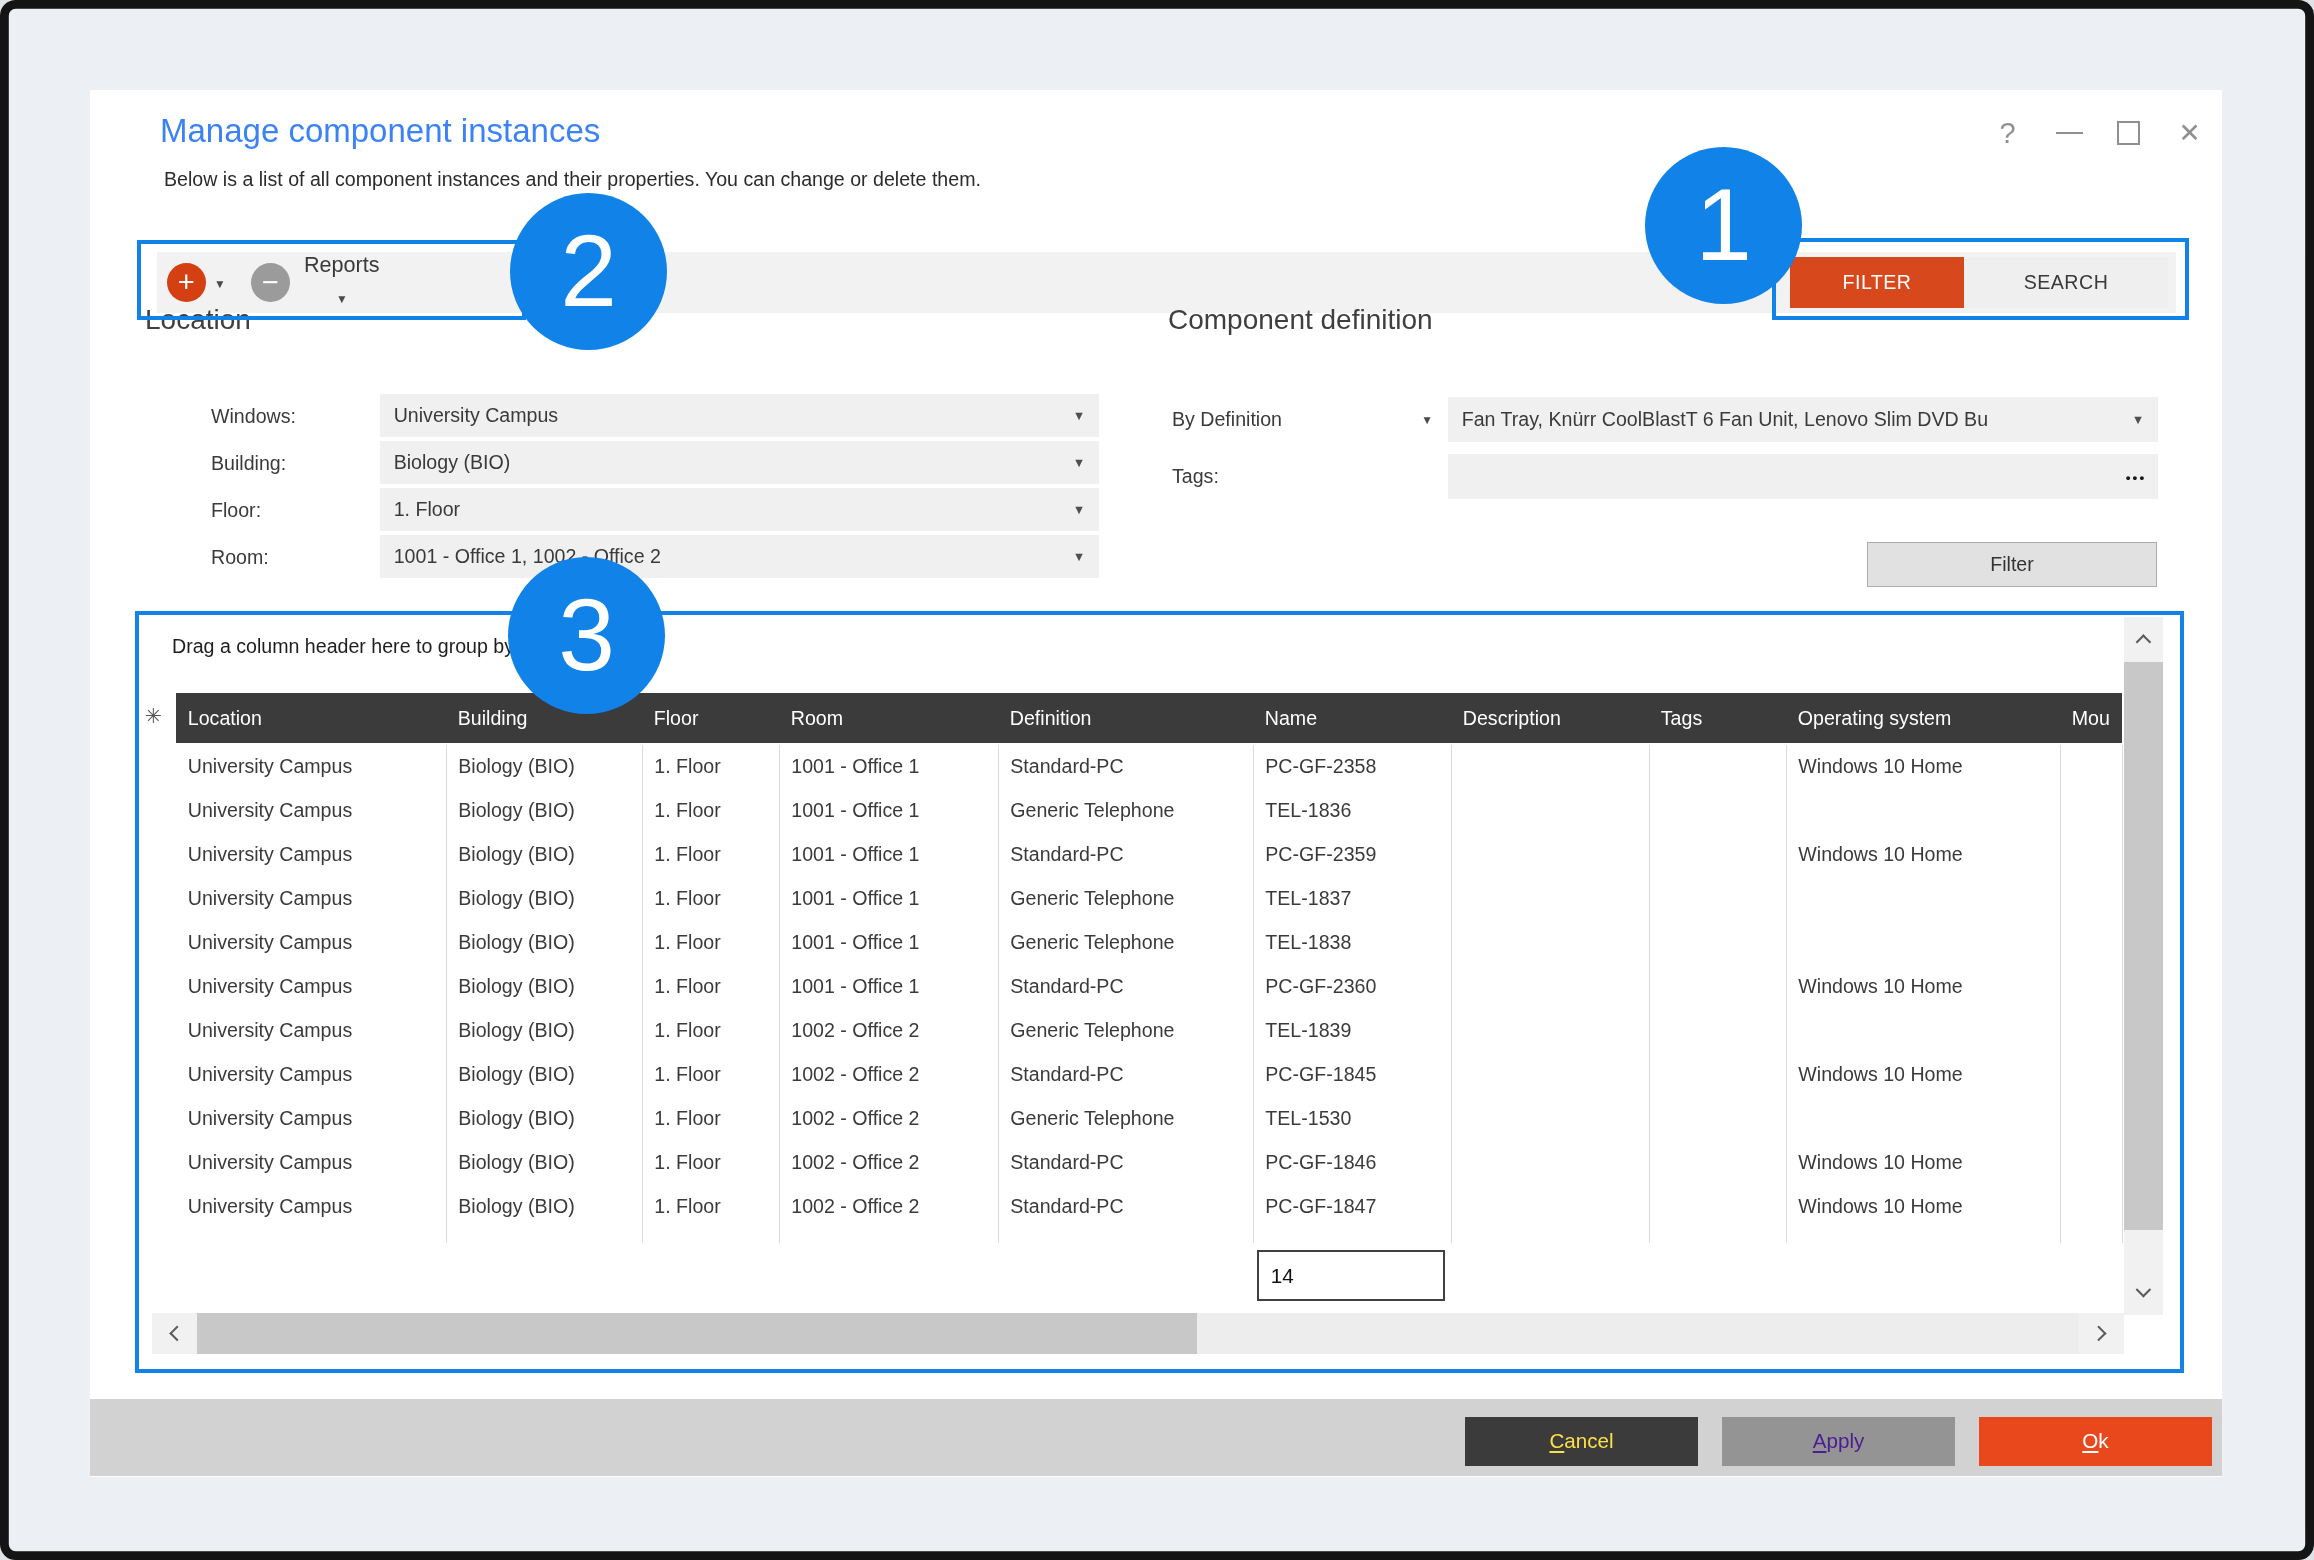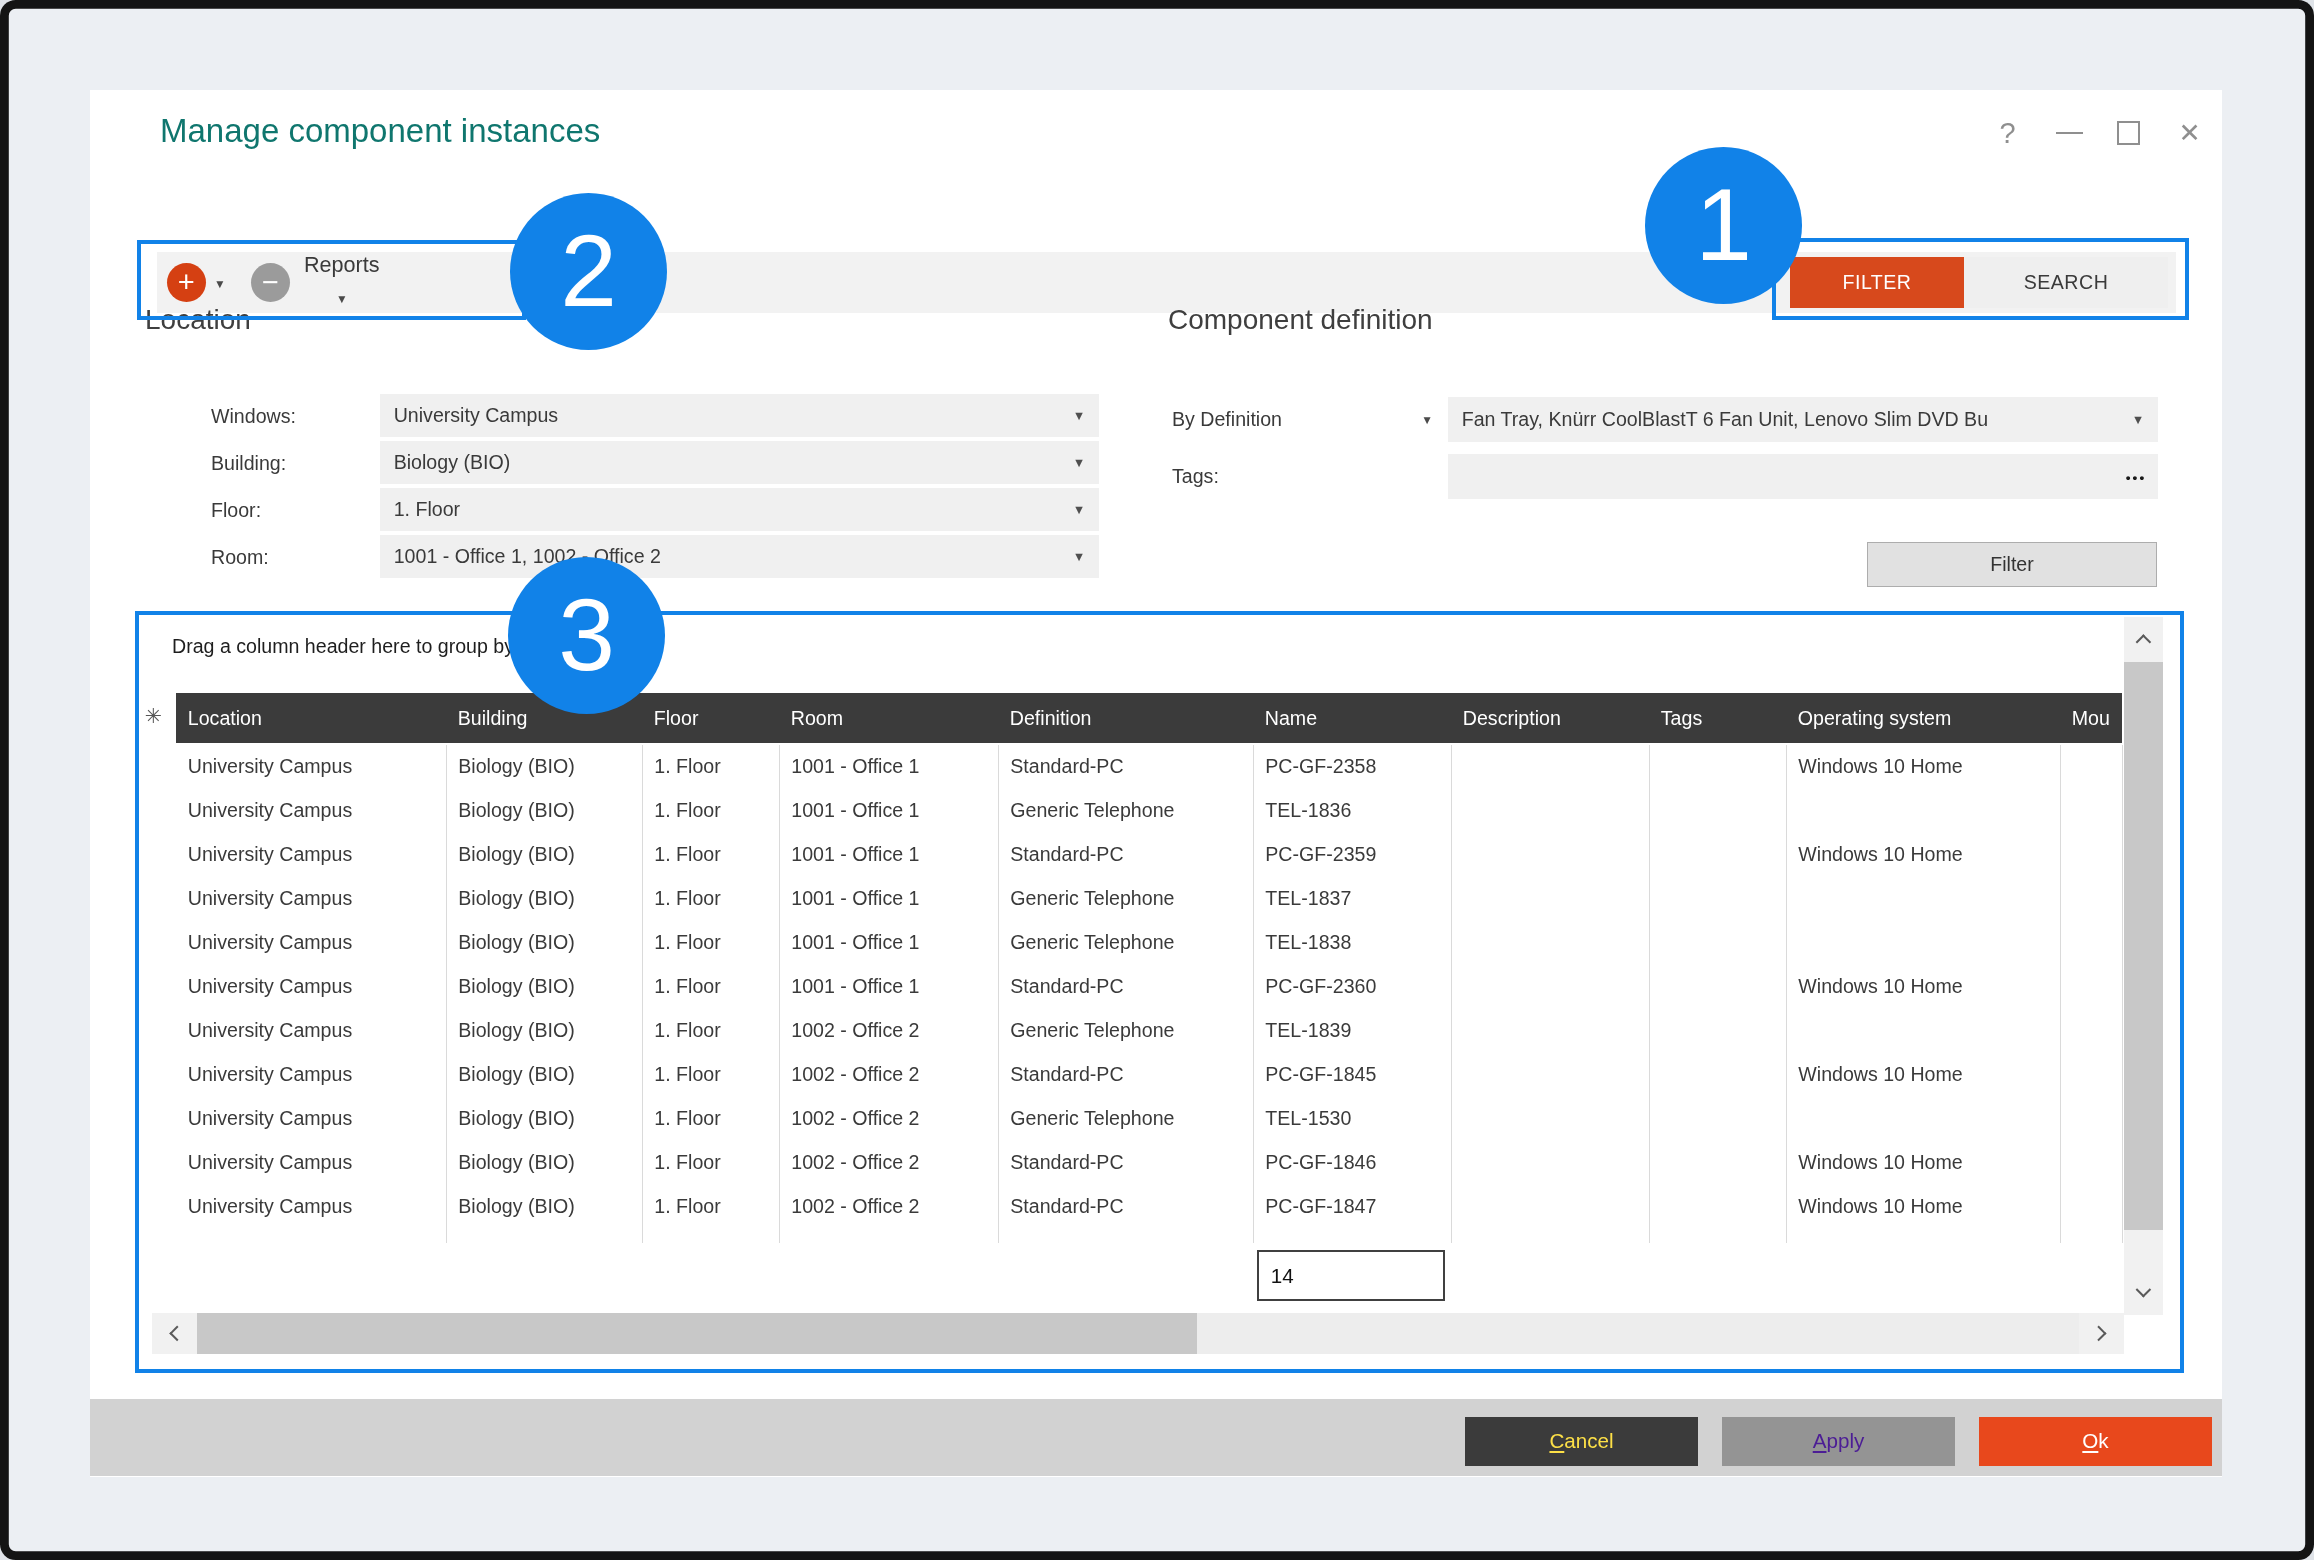--- a/index.html
+++ b/index.html
@@ -3,21 +3,21 @@
 <meta charset="utf-8">
 <style>
   html,body{margin:0;padding:0;background:#DFE3E8;}
   *{box-sizing:border-box;font-family:"Liberation Sans","DejaVu Sans",sans-serif;}
   .frame{position:relative;width:2314px;height:1560px;background:#ECEFF3;border-radius:15.7px;
          box-shadow:inset 0 0 0 8.8px #141414;overflow:hidden;}
   .dialog{position:absolute;left:90px;top:90px;width:2132px;height:1387px;background:#FFFFFF;}
   .abs{position:absolute;}
 
   
-  .title{left:70px;top:21.6px;font-size:33px;color:#0f766e;}
+  .title{left:70px;top:21.6px;font-size:33px;color:#3b82f6;}
   .subtitle{left:74px;top:78px;font-size:19.6px;color:#2B2B2B;}
   .winbtn{width:39px;height:39px;top:23.5px;display:flex;align-items:center;justify-content:center;color:#8F8F8F;}
   .winbtn.help{left:1898px;font-size:29px;}
   .winbtn.minimize{left:1960px;}
   .winbtn.maximize{left:2019px;}
   .winbtn.close{left:2080px;font-size:26.5px;}
   .win-min-line{width:26.5px;height:2.9px;background:#8F8F8F;}
   .win-max-box{width:23.5px;height:23.5px;border:2px solid #8F8F8F;}
 
   
@@ -105,20 +105,21 @@
   .circ2{left:510px;top:193px;}
   .circ3{left:508px;top:557px;}
 </style>
 </head>
 <body>
 
 <div class="frame">
   <div class="dialog">
 
     <div class="abs title">Manage component instances</div>
+    <div class="abs subtitle">Below is a list of all component instances and their properties. You can change or delete them.</div>
 
     <div class="abs winbtn help">
       <span>?</span>
     </div>
     <div class="abs winbtn minimize">
       <span class="win-min-line"></span>
     </div>
     <div class="abs winbtn maximize">
       <span class="win-max-box"></span>
     </div>

